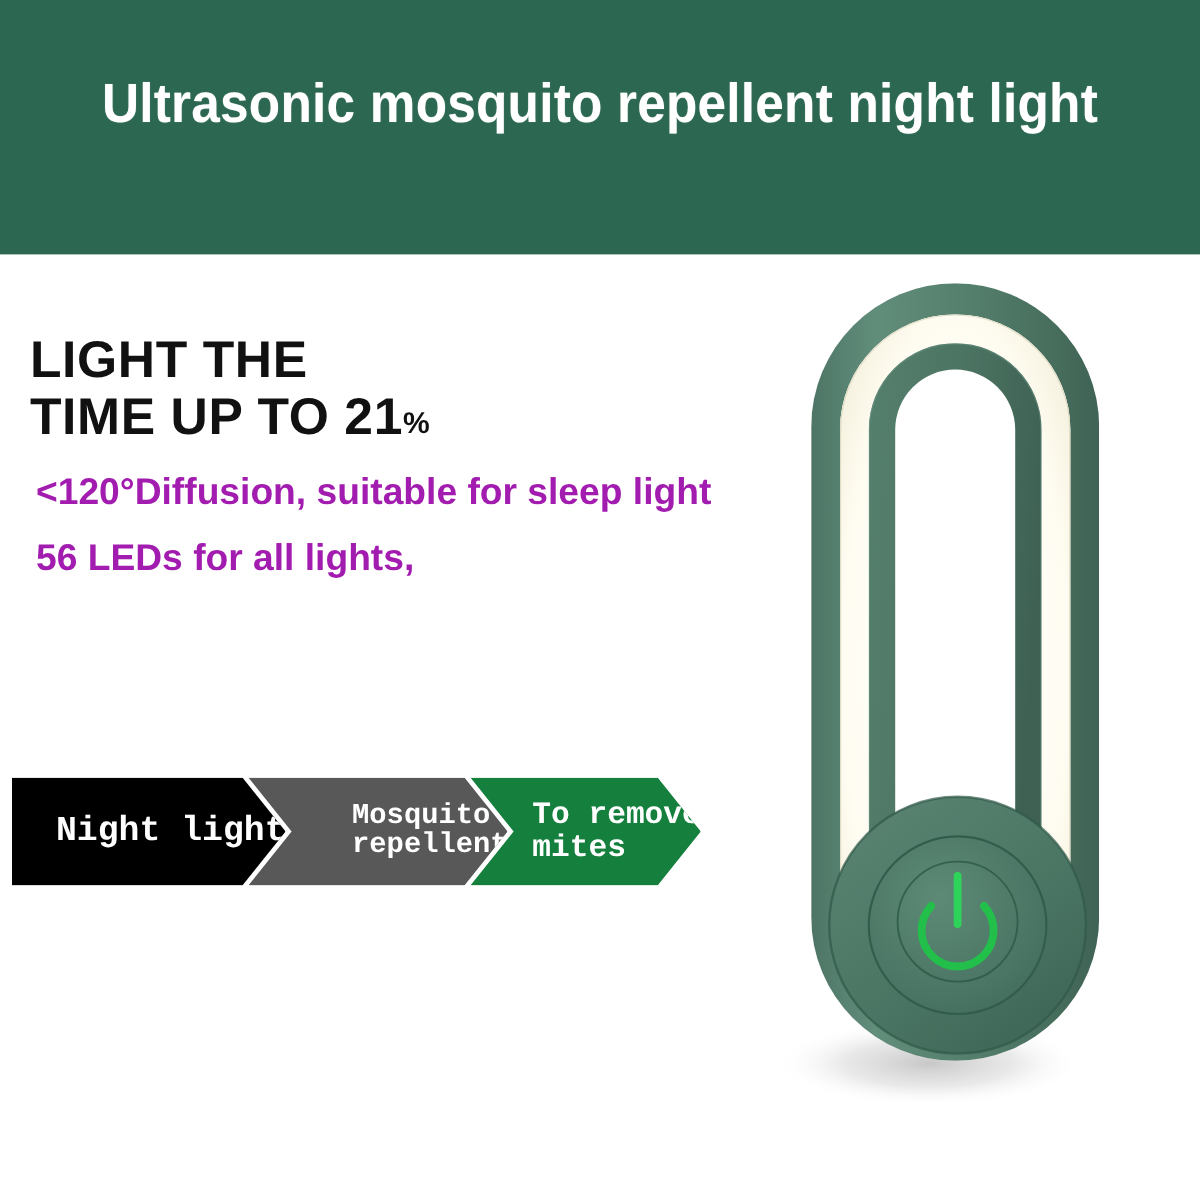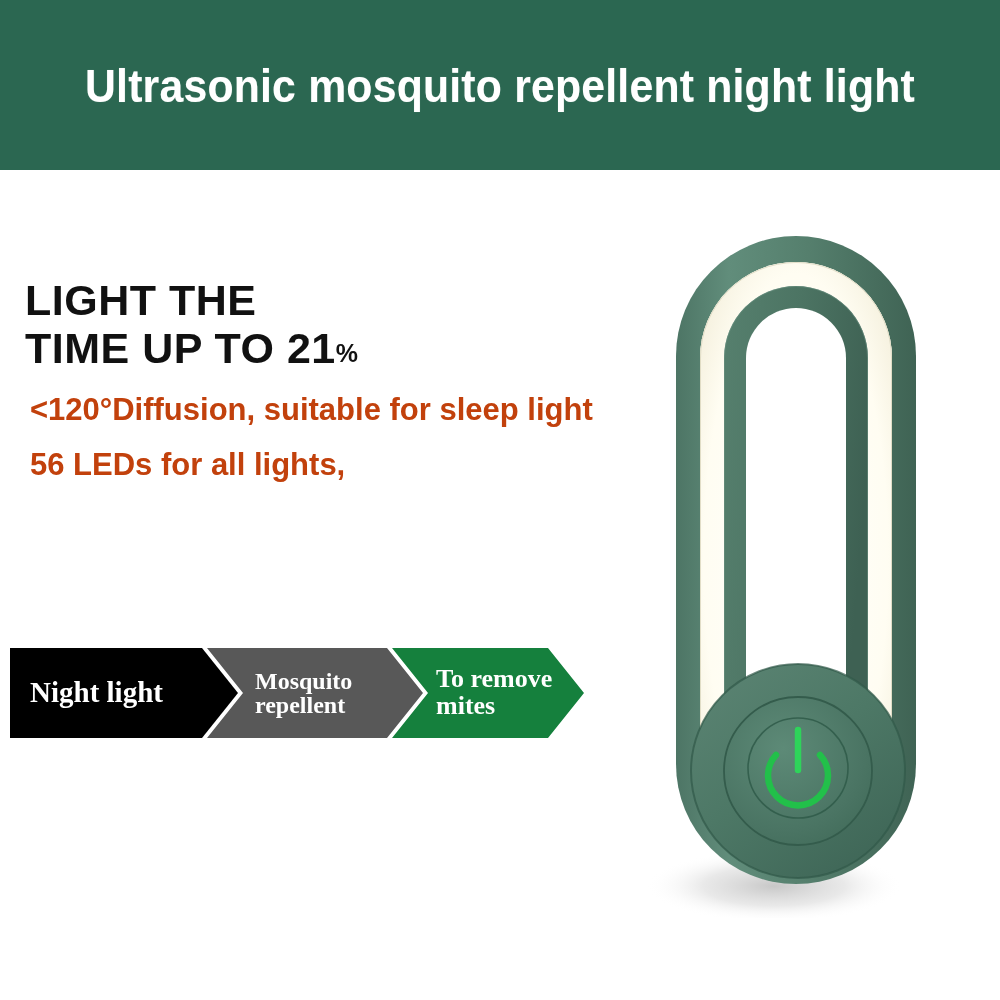--- a/index.html
+++ b/index.html
@@ -20,21 +20,21 @@
     height: 1000px;
     background: #ffffff;
   }
 
   
   .header-band {
     position: absolute;
     left: 0;
     top: 0;
     width: 1000px;
-    height: 170px;
+    height: 212px;
     background: #2b6751;
   }
   .header-title {
     position: absolute;
     left: 0;
     top: 0;
     width: 1000px;
     height: 172px;
     display: flex;
     align-items: center;
@@ -70,21 +70,21 @@
     letter-spacing: 0;
     position: relative;
     top: -1px;
   }
 
   .bullets {
     position: absolute;
     left: 30px;
     top: 382px;
     width: 620px;
-    color: #c2410c;
+    color: #a21caf;
     font-family: "Liberation Sans Narrow", "Liberation Sans", sans-serif;
     font-weight: bold;
     font-size: 31px;
     line-height: 55px;
   }
   .bullets .bline { display: block; white-space: nowrap; }
 
   
   .chevrons {
     position: absolute;
@@ -93,23 +93,24 @@
     width: 580px;
     height: 90px;
   }
   .chev {
     position: absolute;
     top: 0;
     height: 90px;
     display: flex;
     align-items: center;
     color: #ffffff;
-    font-family: Liberation Serif, serif;
+    font-family: Liberation Mono, monospace;
     font-weight: bold;
     box-sizing: border-box;
+    justify-content: flex-end;
   }
   .chev .chev-label {
     display: block;
     white-space: pre-line;
     line-height: 1.02;
   }
   .chev-1 {
     left: 0;
     width: 228px;
     background: #000000;

